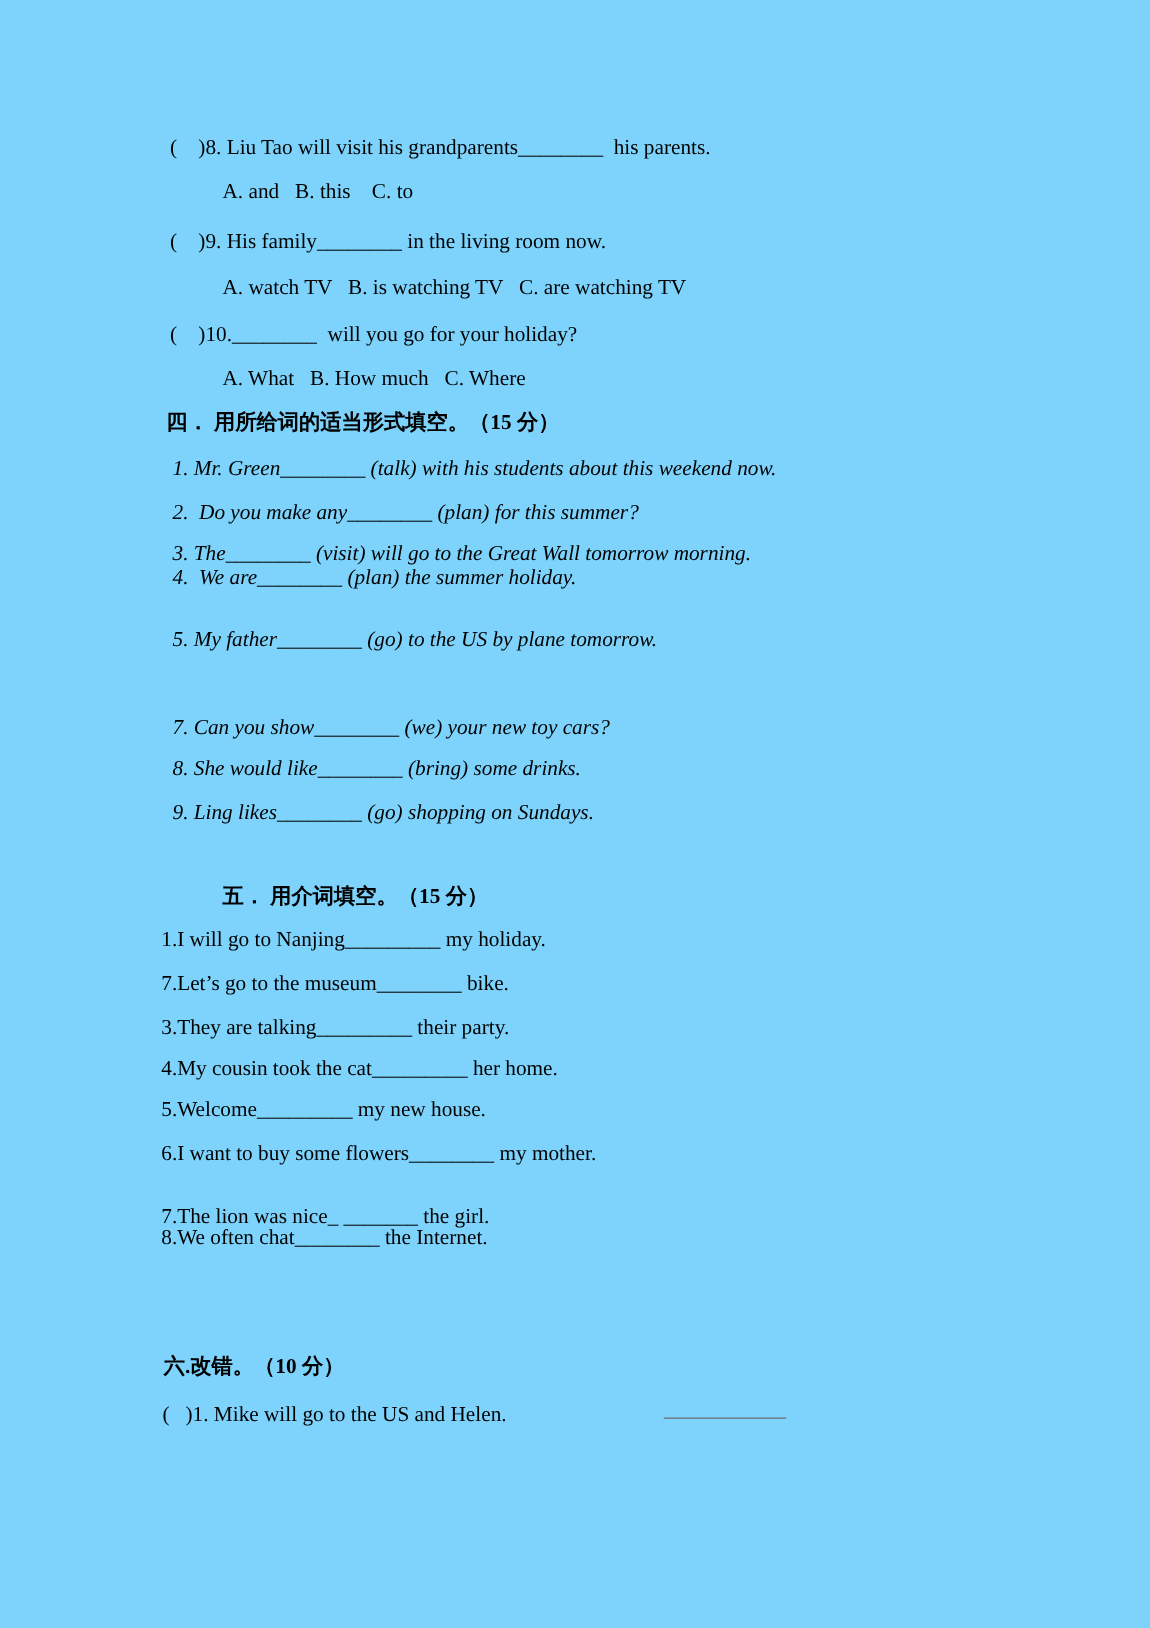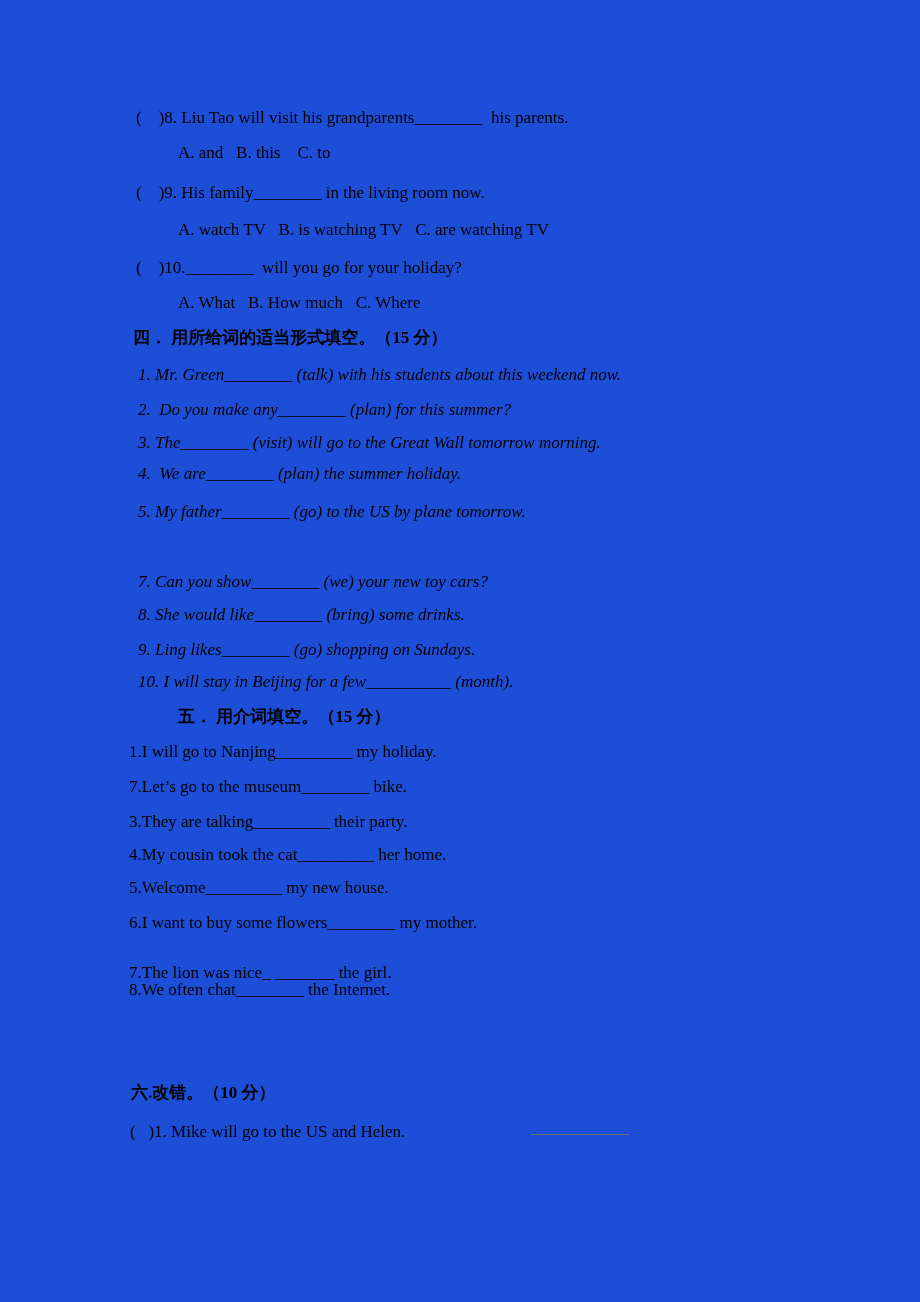--- a/index.html
+++ b/index.html
@@ -4,21 +4,21 @@
 <style>
   html, body {
     margin: 0;
     padding: 0;
     background: #ffffff;
   }
   .page {
     position: relative;
     width: 920px;
     height: 1302px;
-    background: #1d4ed8;
+    background: #7dd3fc;
     font-family: "Liberation Serif", serif;
     font-size: 17px;
     color: #000000;
     overflow: hidden;
   }
   .line {
     position: absolute;
     white-space: pre;
     line-height: 22px;
   }
@@ -53,26 +53,25 @@
   <div class="line mc-q" style="top:182px">(    )9. His family________ in the living room now.</div>
   <div class="line mc-opt" style="top:219px">A. watch TV   B. is watching TV   C. are watching TV</div>
 
   <div class="line mc-q" style="top:257px">(    )10.________  will you go for your holiday?</div>
   <div class="line mc-opt" style="top:292px">A. What   B. How much   C. Where</div>
 
   <div class="line heading h4" style="top:327px">四． 用所给词的适当形式填空。（15 分）</div>
   <div class="line s4" style="top:364px">1. Mr. Green________ (talk) with his students about this weekend now.</div>
   <div class="line s4" style="top:399px">2.  Do you make any________ (plan) for this summer?</div>
   <div class="line s4" style="top:432px">3. The________ (visit) will go to the Great Wall tomorrow morning.</div>
-  <div class="line s4" style="top:463px">4.  We are________ (plan) the summer holiday.</div>
+  <div class="line s4" style="top:451px">4.  We are________ (plan) the summer holiday.</div>
   <div class="line s4" style="top:501px">5. My father________ (go) to the US by plane tomorrow.</div>
   <div class="line s4" style="top:571px">7. Can you show________ (we) your new toy cars?</div>
   <div class="line s4" style="top:604px">8. She would like________ (bring) some drinks.</div>
   <div class="line s4" style="top:639px">9. Ling likes________ (go) shopping on Sundays.</div>
-  <div class="line s4" style="top:671px">10. I will stay in Beijing for a few__________ (month).</div>
 
   <div class="line heading h5" style="top:706px">五． 用介词填空。（15 分）</div>
   <div class="line s5" style="top:741px">1.I will go to Nanjing_________ my holiday.</div>
   <div class="line s5" style="top:776px">7.Let’s go to the museum________ bike.</div>
   <div class="line s5" style="top:811px">3.They are talking_________ their party.</div>
   <div class="line s5" style="top:844px">4.My cousin took the cat_________ her home.</div>
   <div class="line s5" style="top:877px">5.Welcome_________ my new house.</div>
   <div class="line s5" style="top:912px">6.I want to buy some flowers________ my mother.</div>
   <div class="line s5" style="top:962px">7.The lion was nice_ _______ the girl.</div>
   <div class="line s5" style="top:979px">8.We often chat________ the Internet.</div>

